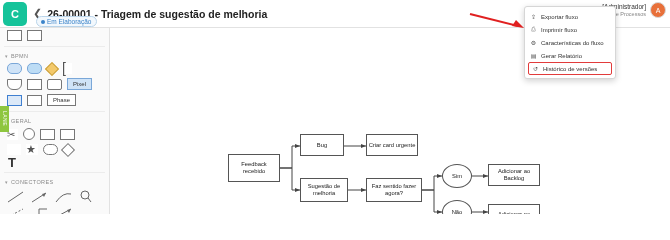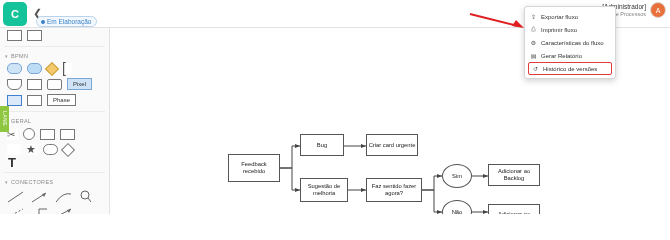--- a/index.html
+++ b/index.html
@@ -130,20 +130,21 @@
 </head>
 <body>
 
 <div class="app">
 
   <div class="topbar">
     <div class="logo-box">
       <span>C</span>
     </div>
     <div class="back-chev">❮</div>
+    <div class="doc-title">26-00001 - Triagem de sugestão de melhoria</div>
   </div>
 
   <div class="status-pill">
     <span class="status-dot"></span>
     <span>Em Elaboração</span>
   </div>
 
   <div class="topbar-right">
     <div class="user-block">
       <div class="user-name">[Administrador]</div>

